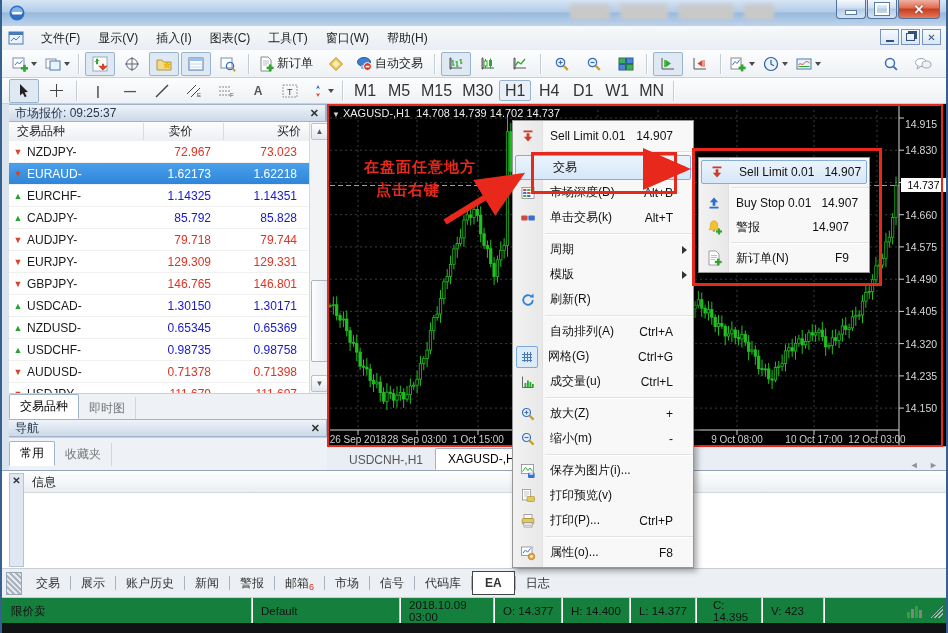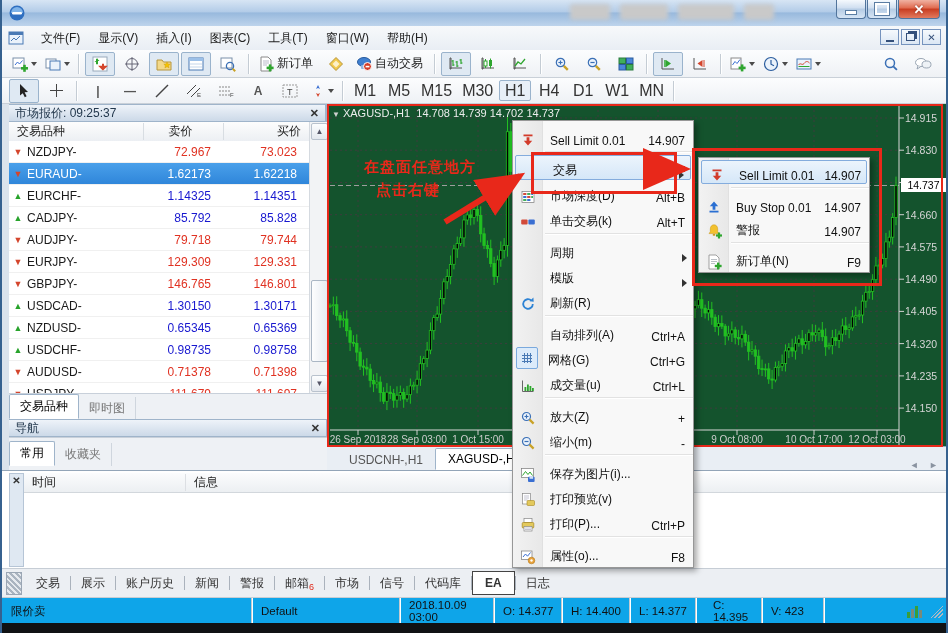--- a/index.html
+++ b/index.html
@@ -74,42 +74,42 @@
   #mw-scroll{position:absolute;left:300px;top:18px;width:18px;height:271px;background:#f2f3f5;border-left:1px solid #d5dae0;}
   .sbarrow{position:absolute;left:1px;width:15px;height:15px;background:linear-gradient(#fcfdfe,#e4e8ee);
     border:1px solid #b9c2cd;border-radius:2px;font-size:8px;color:#556;display:flex;align-items:center;justify-content:center;}
   .sbthumb{position:absolute;left:1px;width:15px;background:linear-gradient(90deg,#fdfdfe,#e6ebf1);
     border:1px solid #aab6c4;border-radius:2px;}
   .mini-tabs{position:absolute;display:flex;align-items:flex-end;font-size:12px;color:#777;background:#eef1f5;border-top:1px solid #c8d0da;}
   .mini-tab{padding:3px 10px;border-right:1px solid #cfd6de;}
   .mini-tab.active{background:#fff;border:1px solid #9fb4ca;border-bottom:1px solid #fff;color:#000;
     border-radius:2px 2px 0 0;position:relative;top:-1px;}
   
-  #chart{position:absolute;left:325px;top:104px;width:621px;height:342px;background:#14532d;}
+  #chart{position:absolute;left:325px;top:104px;width:621px;height:342px;background:#000000;}
   #chart svg{position:absolute;left:0;top:0;}
   #chart-title{position:absolute;left:5px;top:3px;color:#ececec;font-size:11px;white-space:nowrap;z-index:3;}
   #chart-title .tri{font-size:8px;color:#cfcfcf;margin-right:3px;}
   .pricelabel{position:absolute;left:578px;width:42px;font-size:10.5px;color:#d6d6d6;z-index:3;}
   #curprice{position:absolute;left:574px;width:45px;height:14px;background:#fff;color:#000;
     font-size:10.5px;text-align:center;line-height:14px;z-index:4;}
   .timelabel{position:absolute;top:330px;width:92px;text-align:center;font-size:10px;color:#cdcdcd;z-index:3;}
   #chart-redrect{position:absolute;left:325px;top:104px;width:612px;height:339px;border:2px solid #e8281a;z-index:6;pointer-events:none;}
   #chart-tabs{position:absolute;left:325px;top:446px;width:623px;height:24px;background:#e9eef4;
     border-top:1px solid #8fa8c0;display:flex;align-items:flex-end;padding-left:10px;box-sizing:border-box;font-size:12px;color:#555;}
   .ctab{padding:3px 12px;}
   .ctab.active{background:#fff;border:1px solid #9fb4ca;border-bottom-color:#fff;color:#000;border-radius:2px 2px 0 0;}
   .ctab-arrows{margin-left:auto;color:#8a93a0;font-size:9px;padding-right:8px;letter-spacing:4px;}
   
   .popmenu{position:absolute;background:#f8f8f8;border:1px solid #979797;box-shadow:3px 3px 6px rgba(0,0,0,.35);
     padding:2px 0;box-sizing:border-box;z-index:50;}
   .popmenu::before{content:"";position:absolute;left:0;top:0;bottom:0;width:29px;
     background:linear-gradient(90deg,#f2f2f2,#e8e8e8);border-right:1px solid #e0e0e0;}
   #ctx-menu{left:510px;top:120px;width:182px;}
   #trade-submenu{left:696px;top:157px;width:172px;z-index:55;}
-  .m-row{height:25px;display:flex;align-items:flex-end;position:relative;padding:0 8px 0 0;font-size:12px;color:#111;}
+  .m-row{height:25px;display:flex;align-items:center;position:relative;padding:0 20px 0 0;font-size:12px;color:#111;}
   #trade-submenu .m-row{height:24px;}
   .m-ico{width:30px;display:flex;align-items:center;justify-content:center;position:relative;z-index:1;flex:none;}
   .m-ico svg{width:16px;height:16px;}
   .m-ico.checked{background:#dcebfa;border:1px solid #7aa9dd;border-radius:2px;width:22px;height:22px;margin:0 3px;box-sizing:border-box;}
   .m-label{margin-left:7px;flex:1;position:relative;z-index:1;white-space:nowrap;}
   .m-right{margin-left:10px;position:relative;z-index:1;color:#111;}
   .m-arrow{position:absolute;right:6px;width:0;height:0;border-top:4px solid transparent;
     border-bottom:4px solid transparent;border-left:5px solid #333;z-index:1;}
   .m-sep{height:7px;display:flex;align-items:center;padding-left:32px;}
   .m-sep i{display:block;width:100%;height:1px;background:#e2e2e2;border-bottom:1px solid #fff;}
@@ -128,21 +128,21 @@
   .th-time{padding-left:8px;width:153px;border-right:1px solid #dcdfe3;}
   .th-msg{padding-left:8px;}
   .term-tabs{position:absolute;left:0;top:568px;width:100%;height:29px;background:#eceff3;border-top:1px solid #c6cdd5;
     display:flex;align-items:center;font-size:12px;color:#333;}
   .tt-icon{width:14px;height:21px;margin:0 4px 0 4px;background:repeating-linear-gradient(45deg,#aab4c0 0 2px,#e6eaef 2px 4px);border:1px solid #9aa6b4;}
   .term-tab{padding:4px 10px;position:relative;}
   .term-tab.active{background:#fff;border:1px solid #444;padding:4px 12px;font-weight:bold;}
   .tt-div{width:1px;height:14px;background:#aab2bc;}
   .badge{color:#e02a1a;font-size:9px;}
   
-  #statusbar{position:absolute;left:0;top:597px;width:100%;height:26px;background:#0ea5e9;
+  #statusbar{position:absolute;left:0;top:597px;width:100%;height:26px;background:#15803d;
     border-top:1px solid #c8cdd3;display:flex;align-items:center;font-size:11.5px;color:#111;}
   .seg{height:100%;display:flex;align-items:center;padding-left:9px;box-sizing:border-box;
     border-right:1px solid #c3c9cf;box-shadow:1px 0 0 #fff;}
   .hist-icon{margin-left:auto;margin-right:8px;display:flex;align-items:flex-end;gap:1px;height:13px;}
   .hist-icon i{display:block;width:3px;background:#3a9d3a;}
   .grip{width:13px;height:13px;margin-right:3px;background:
     linear-gradient(135deg,transparent 0 50%,#b0b8c0 50% 57%,transparent 57% 64%,#b0b8c0 64% 71%,transparent 71% 78%,#b0b8c0 78% 85%,transparent 85%);}
   #bottomstrip{position:absolute;left:0;top:623px;width:100%;height:10px;background:#101214;}
   .vt-icon{position:absolute;left:0;top:570px;width:7px;height:26px;background:#dbe3ec;}
 </style>
@@ -918,21 +918,21 @@
         <rect x="564.45" y="113.4" width="2.4" height="19.8" fill="#000" stroke="#22c022" stroke-width="0.8"></rect>
         <line x1="569.00" y1="72.6" x2="569.00" y2="121.2" stroke="#22c022" stroke-width="1"></line>
         <rect x="567.80" y="81.5" width="2.4" height="31.9" fill="#000" stroke="#22c022" stroke-width="0.8"></rect>
         <line x1="572" y1="0" x2="572" y2="342" stroke="#d8d8d8"></line>
         <line x1="3" y1="326" x2="572" y2="326" stroke="#d8d8d8"></line>
       </svg>
     <div id="chart-title">
       <span class="tri">▼</span><span>XAGUSD-,H1</span>&nbsp;&nbsp;<span>14.708 14.739 14.702 14.737</span>
     </div>
     <div id="price-labels">
-        <div class="pricelabel" style="top: 8px;">14.915</div>
+        <div class="pricelabel" style="top: 14px;">14.915</div>
         <div class="pricelabel" style="top: 40px;">14.830</div>
         <div class="pricelabel" style="top: 105px;">14.660</div>
         <div class="pricelabel" style="top: 137px;">14.575</div>
         <div class="pricelabel" style="top: 169px;">14.490</div>
         <div class="pricelabel" style="top: 201px;">14.405</div>
         <div class="pricelabel" style="top: 234px;">14.320</div>
         <div class="pricelabel" style="top: 266px;">14.235</div>
         <div class="pricelabel" style="top: 298px;">14.150</div>
       </div>
     <div id="curprice" style="top: 74px;">14.737</div>
@@ -951,21 +951,20 @@
     <span class="ctab">USDCNH-,H1</span>
     <span class="ctab active">XAGUSD-,H1</span>
     <span class="ctab-arrows">◄ ►</span>
   </div>
 
   <div id="terminal">
     <div class="t-side">
       <span class="t-close">✕</span>
     </div>
     <div class="t-headers">
-      <span class="th-time">时间</span>
       <span class="th-msg">信息</span>
     </div>
   </div>
 
   <div class="vt-icon"></div>
   <div class="term-tabs">
     <span class="tt-icon"></span>
     <span id="term-tab-list" style="display:flex;align-items:center;">
         <span class="term-tab">交易</span>
         <span class="tt-div"></span>

